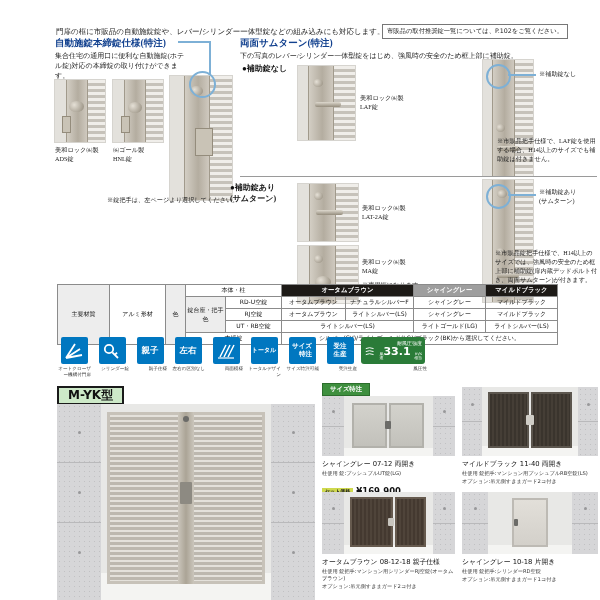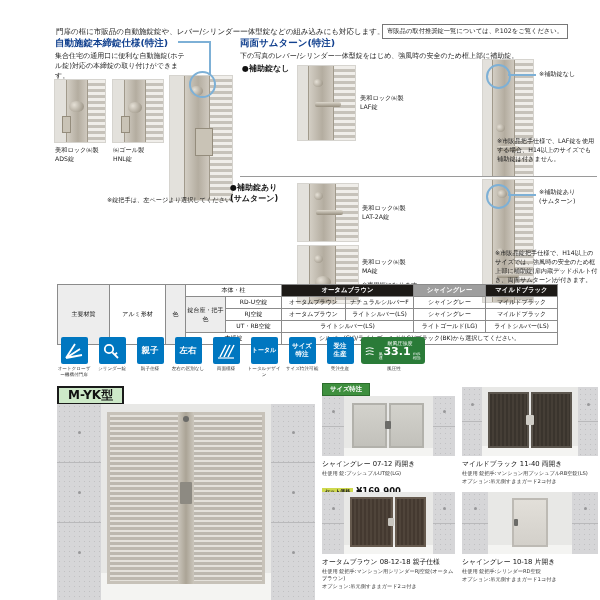--- a/index.html
+++ b/index.html
@@ -1,18 +1,18 @@
 <!DOCTYPE html>
 <html><head>
 <meta charset="utf-8">
 <style>
   html,body{margin:0;padding:0;}
   body{font-family:"DejaVu Sans","Liberation Sans",sans-serif;background:#fff;}
   .page{position:relative;width:600px;height:600px;background:#fff;overflow:hidden;}
-  .abs{position:absolute;}
+  .abs{position:absolute;font-family:Liberation Serif, serif;}
   .pre{white-space:pre-line;}
 
   
   .hbar{position:absolute;left:55px;top:8px;width:543px;height:15px;background:#a2a2a2;}
   .htitle{position:absolute;left:2px;top:1px;bottom:1px;background:#7d7d7d;color:#fff;
           font-size:10px;font-weight:bold;line-height:13px;padding:0 16px;letter-spacing:2px;}
   .intro{position:absolute;left:56px;top:27px;font-size:7.5px;color:#222;}
   .refbox{position:absolute;left:382px;top:24px;border:1px solid #777;background:#fff;
           font-size:6.3px;color:#222;padding:2px 4px;}
 
@@ -43,21 +43,21 @@
   table.spec{position:absolute;left:57px;top:284px;width:500px;border-collapse:collapse;
              table-layout:fixed;font-size:6px;color:#111;}
   table.spec td{border:1px solid #8b8b8b;text-align:center;padding:1px 1px;height:8px;
                 overflow:hidden;}
   td.lab{background:#ededed;}
   td.hdr-dark{background:#1d1a17;color:#fff;font-weight:bold;font-size:6.4px;}
   td.hdr-gray{background:#9e9e9e;color:#fff;font-weight:bold;font-size:6.4px;}
 
   
   .iconrow{position:absolute;left:57px;top:337px;display:flex;align-items:flex-start;gap:4px;}
-  .icell{width:34px;text-align:center;}
+  .icell{width:34px;text-align:right;}
   .ibox{width:27px;height:27px;background:#0077c0;border-radius:2px;margin:0 auto;
         display:flex;align-items:center;justify-content:center;color:#fff;font-weight:bold;}
   .ibox .t2{font-size:8.5px;letter-spacing:0px;}
   .ibox .t3{font-size:6px;}
   .ibox .t4{font-size:6.5px;line-height:1.1;white-space:pre-line;}
   .icap{font-size:4.6px;color:#333;margin-top:2px;line-height:1.25;}
   .badge{width:64px;height:27px;background:#2a7b38;border-radius:3px;color:#fff;
          display:flex;align-items:center;padding:0 3px;box-sizing:border-box;}
   .badge .txt{margin-left:2px;}
   .badge .b1{font-size:5px;line-height:1;}

